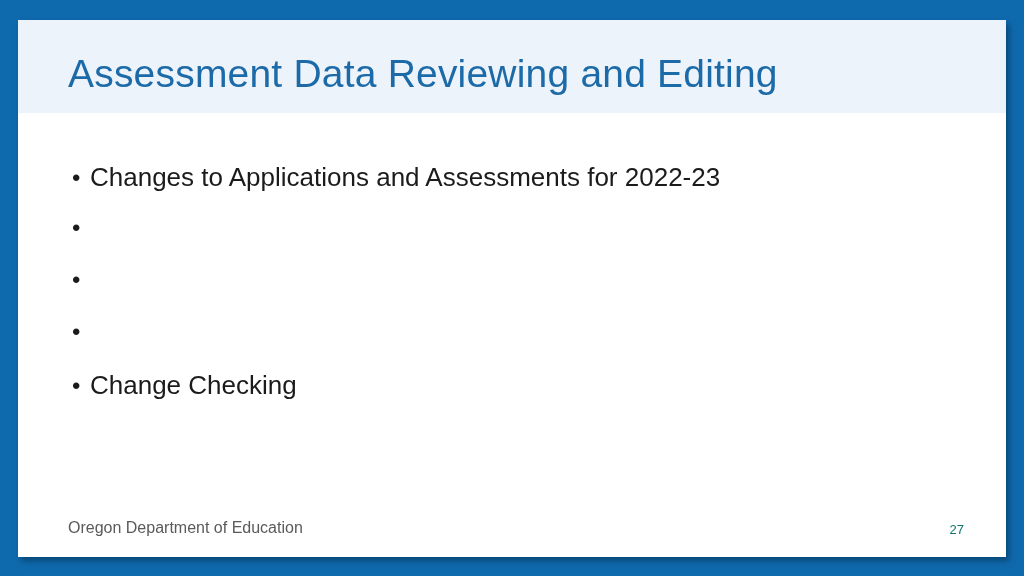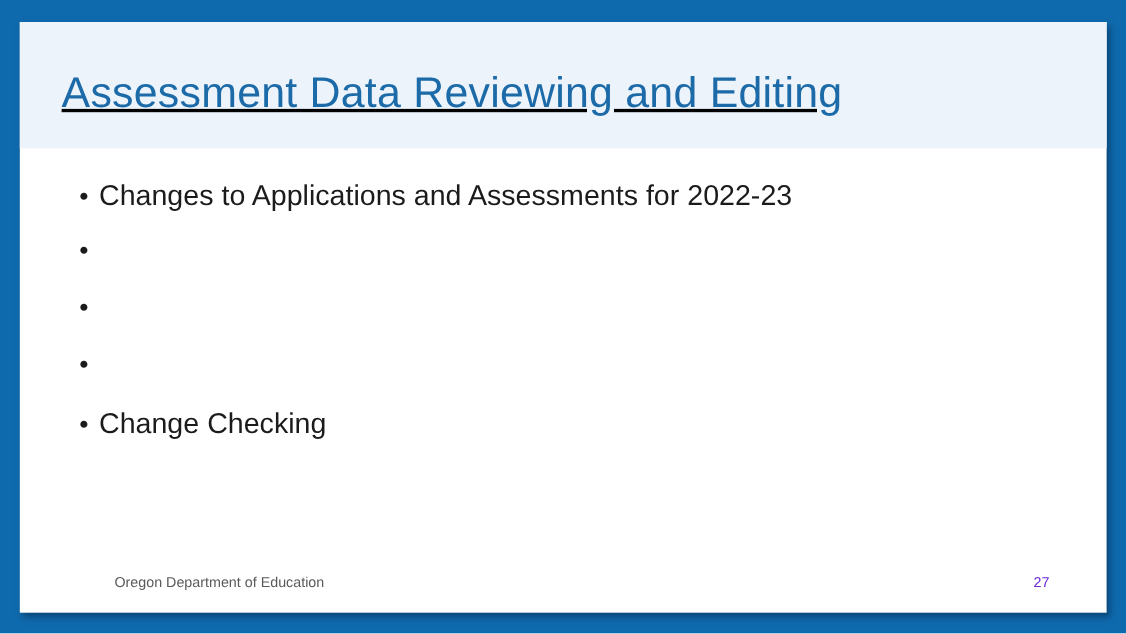--- a/index.html
+++ b/index.html
@@ -16,27 +16,26 @@
   .slide-card {
     position: absolute;
     left: 18px; top: 20px;
     width: 988px; height: 537px;
     background: #ffffff;
     box-shadow: 3px 4px 6px rgba(4, 42, 74, 0.55);
   }
   .title-band {
     position: absolute;
     left: 0; top: 0;
-    width: 100%; height: 115px;
+    width: 100%; height: 93px;
     background: #edf3fb;
     display: flex;
     align-items: center;
-    padding-left: 38px;
+    padding-left: 50px;
     padding-top: 14px;
-    text-decoration: underline;
   }
   .slide-title {
     color: #1c6ba8;
     font-size: 39px;
     font-weight: 500;
     letter-spacing: 0.2px;
     white-space: nowrap;
   }
   .bullet-list {
     position: absolute;
@@ -63,30 +62,29 @@
   }
   .bullet-text { display: inline-block; }
   .slide-footer {
     position: absolute;
     left: 0; bottom: 0;
     width: 100%; height: 52px;
   }
   .footer-left {
     position: absolute;
     left: 50px; bottom: 20px;
-    font-size: 13px;
+    font-size: 16px;
     color: #5a5a5a;
     white-space: nowrap;
-    margin-left: 36px;
   }
   .footer-page-number {
     position: absolute;
-    right: 52px; bottom: 20px;
+    right: 42px; bottom: 20px;
     font-size: 13px;
-    color: #6d28d9;
+    color: #0f766e;
   }
 </style>
 </head>
 <body>
 
 <div class="stage">
   <div class="slide-card">
 
     <div class="title-band">
       <div class="slide-title">Assessment Data Reviewing and Editing</div>

